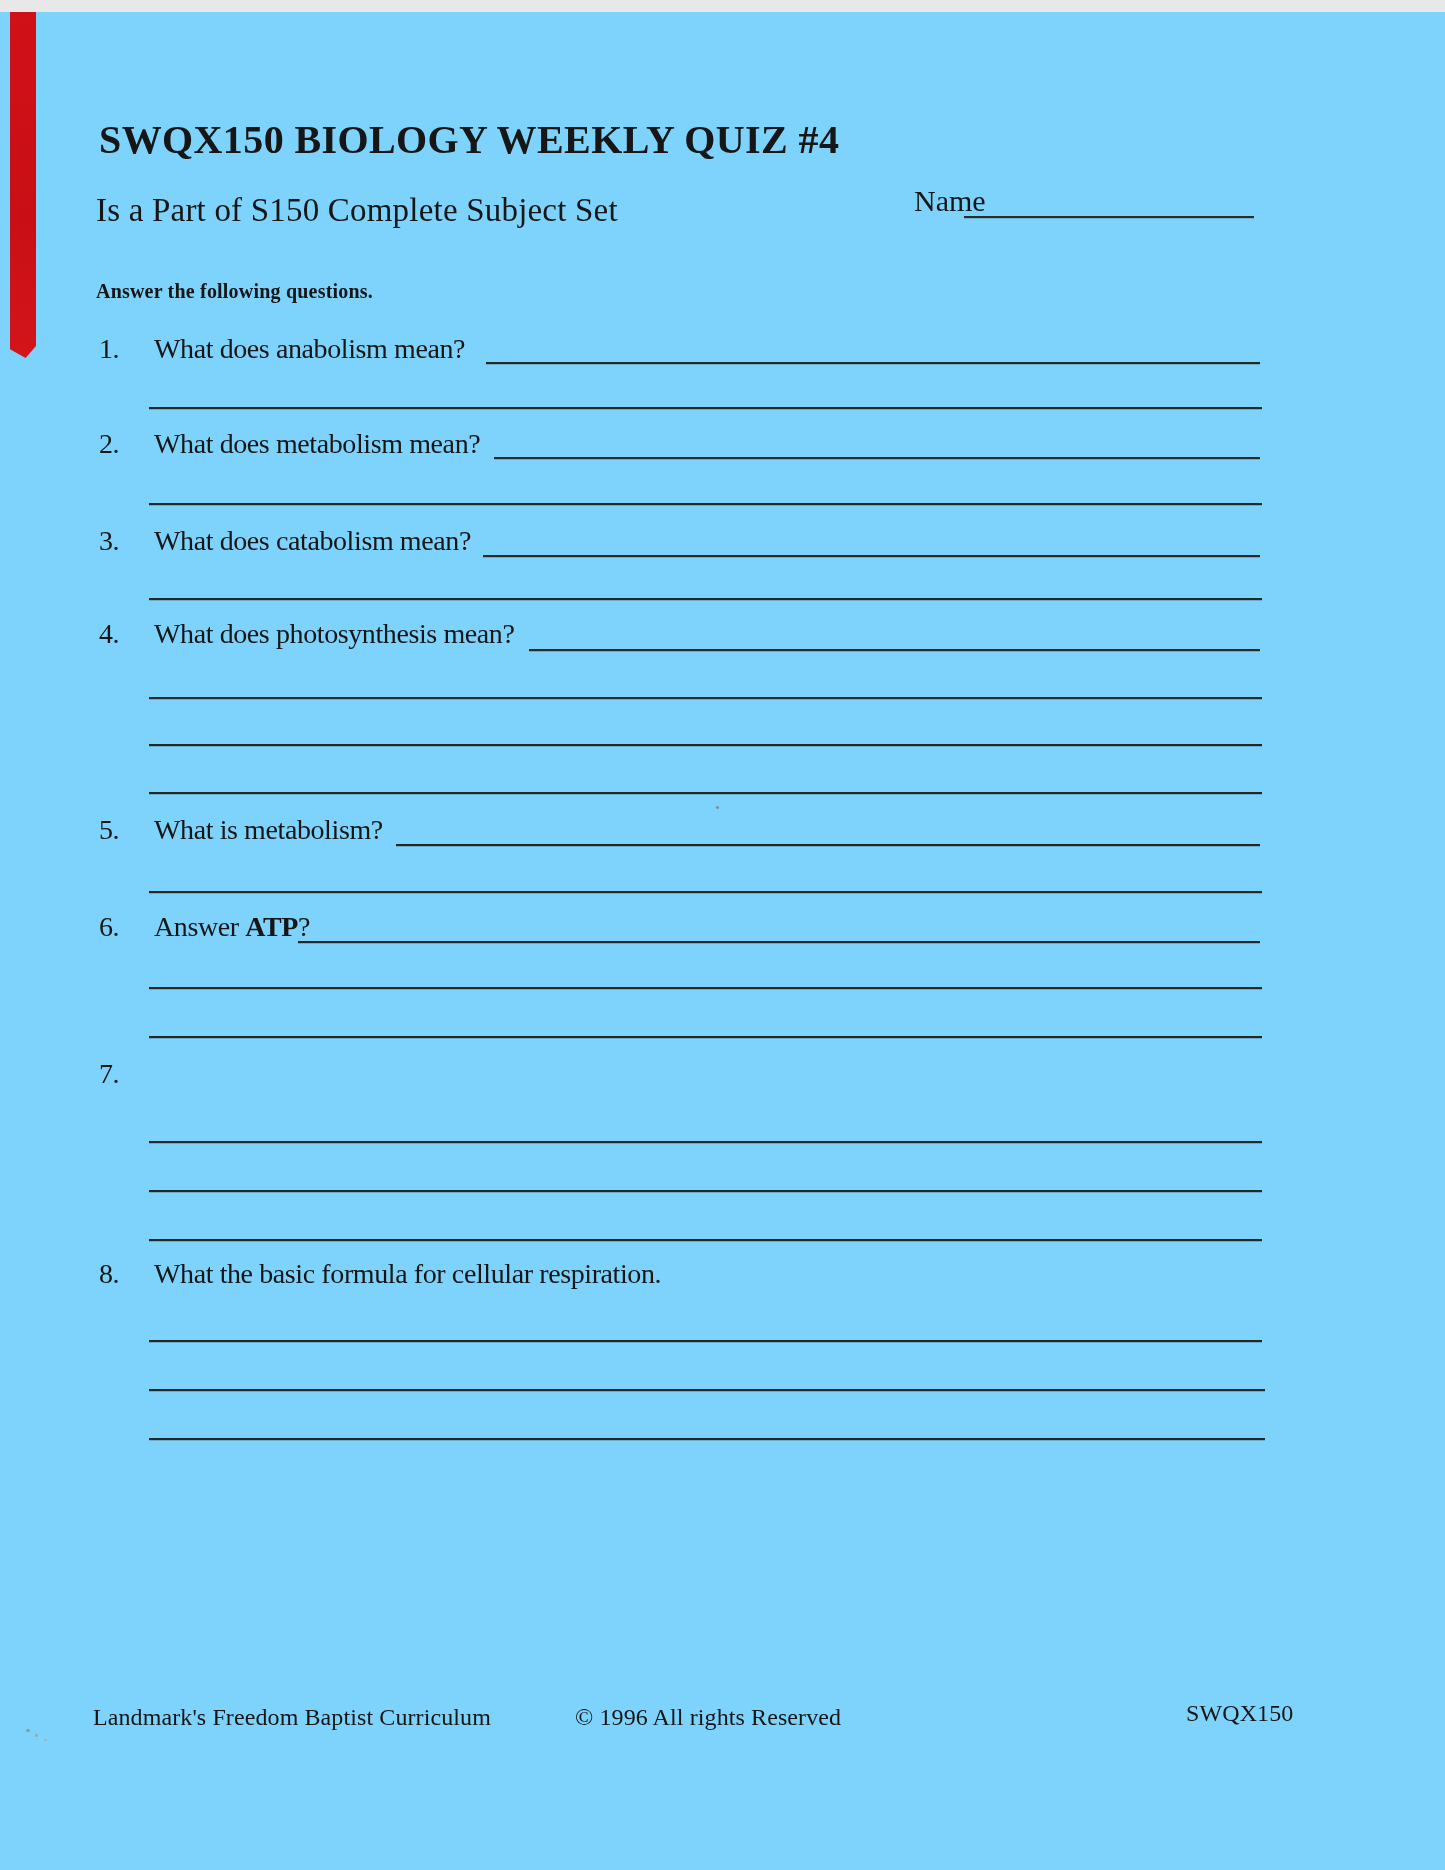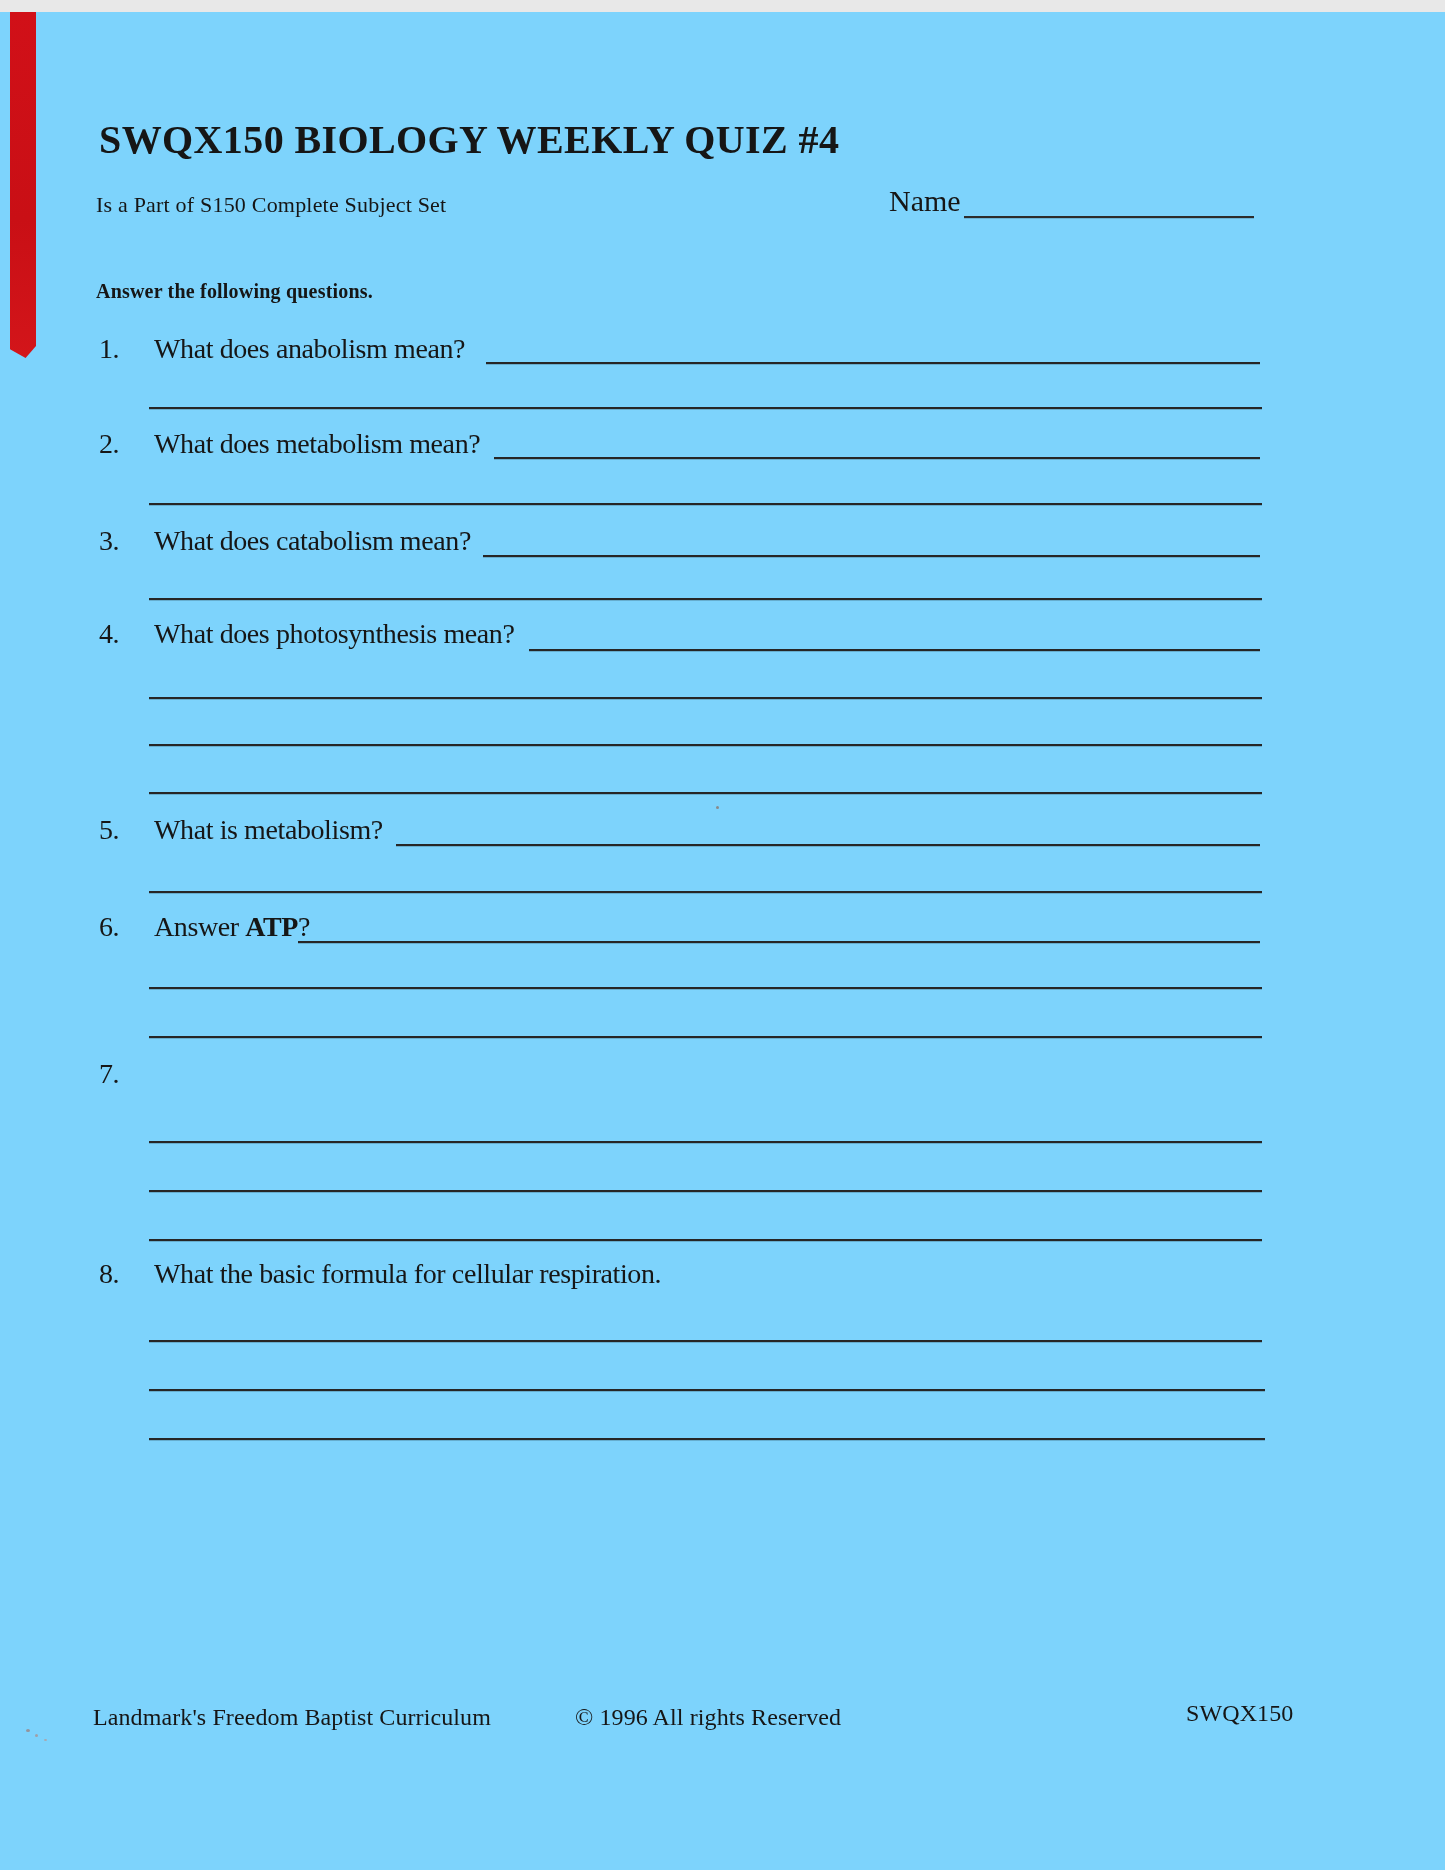--- a/index.html
+++ b/index.html
@@ -16,24 +16,24 @@
     position:absolute;left:10px;top:0;width:26px;height:346px;
     background:linear-gradient(180deg,#d11018 0%,#c90f15 60%,#d3151a 100%);
     clip-path:polygon(0 0,100% 0,100% 96.5%,60% 100%,0 97.5%);
   }
   .title{
     position:absolute;left:99px;top:104px;
     font-size:40px;font-weight:bold;letter-spacing:.4px;white-space:nowrap;
   }
   .subtitle{
     position:absolute;left:96px;top:180px;
-    font-size:22px;letter-spacing:.2px;white-space:nowrap;
+    font-size:33px;letter-spacing:.2px;white-space:nowrap;
   }
   .name-label{
-    position:absolute;left:889px;top:172px;
+    position:absolute;left:914px;top:172px;
     font-size:30px;white-space:nowrap;
   }
   .name-line{
     position:absolute;left:964px;top:204px;width:290px;height:2px;
     background:#2c2c2c;box-shadow:0 1px 0 rgba(0,0,0,.15);
   }
   .instructions{
     position:absolute;left:96px;top:268px;
     font-size:20px;font-weight:bold;letter-spacing:.2px;white-space:nowrap;
   }

